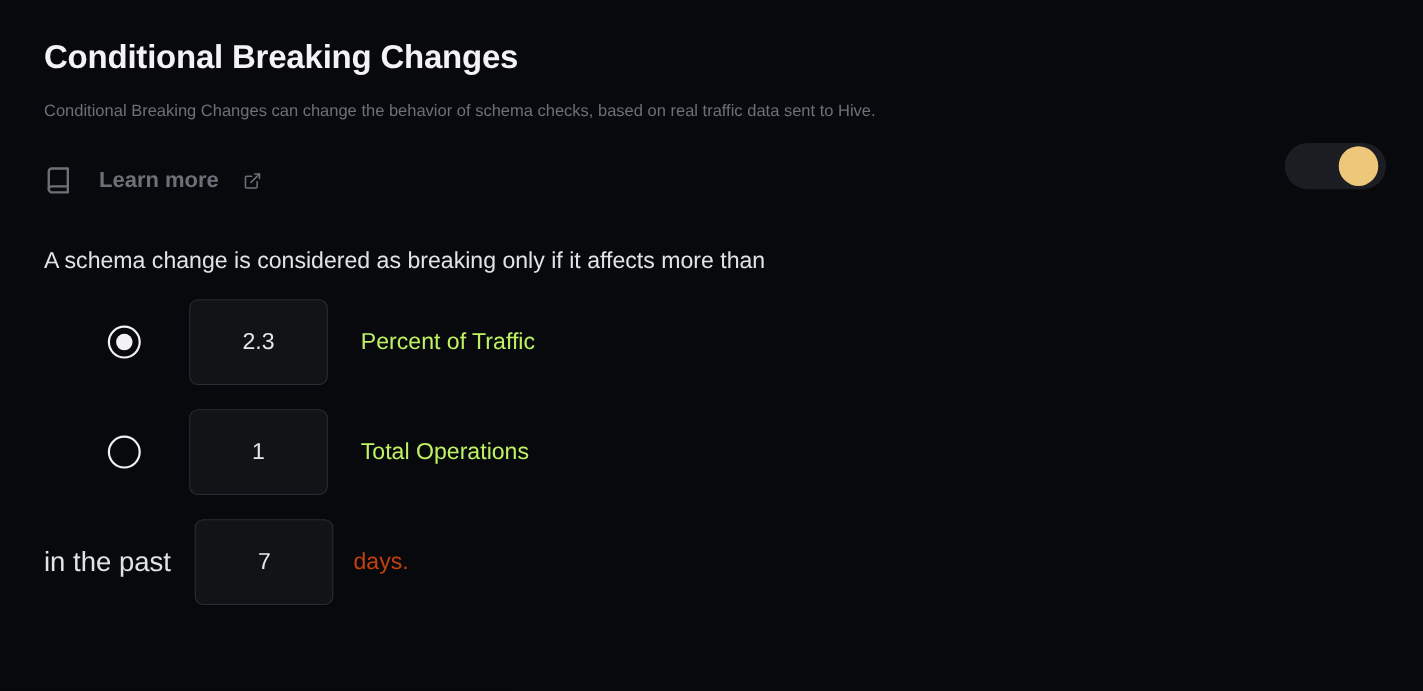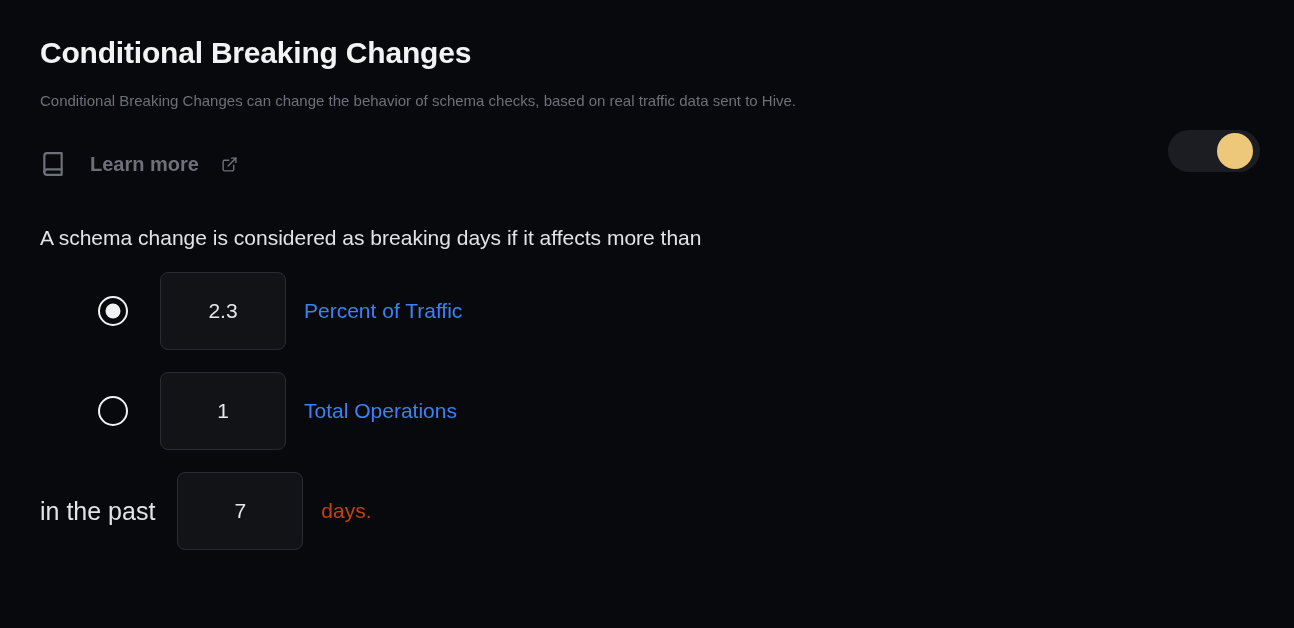--- a/index.html
+++ b/index.html
@@ -98,21 +98,21 @@
     margin-top: 48px;
     font-size: 21px;
     color: #e2e3e6;
     line-height: 1.2;
   }
 
   .option-row {
     display: flex;
     align-items: center;
     margin-top: 22px;
-    gap: 0;
+    gap: 12px;
   }
 
   .radio {
     width: 30px;
     height: 30px;
     border-radius: 50%;
     border: 2px solid #f2f2f4;
     box-sizing: border-box;
     margin-left: 58px;
     margin-right: 32px;
@@ -143,21 +143,21 @@
     border-radius: 8px;
     color: #e6e7ea;
     font-family: "Liberation Sans", sans-serif;
     font-size: 21px;
     text-align: center;
     outline: none;
   }
 
   .option-label {
     font-size: 21px;
-    color: #3b82f6;
+    color: #bef264;
     margin-left: 18px;
   }
 
   .past-row {
     display: flex;
     align-items: center;
     margin-top: 22px;
   }
   .past-text {
     font-size: 25px;
@@ -193,21 +193,21 @@
         <polyline points="15 3 21 3 21 9"></polyline>
         <line x1="10" y1="14" x2="21" y2="3"></line>
       </svg>
     </span>
   </div>
 
   <button class="toggle">
     <span class="knob"></span>
   </button>
 
-  <div class="statement">A schema change is considered as breaking days if it affects more than</div>
+  <div class="statement">A schema change is considered as breaking only if it affects more than</div>
 
   <div class="option-row">
     <button class="radio checked"></button>
     <input class="num-input" type="text" value="2.3" style="">
     <span class="option-label">Percent of Traffic</span>
   </div>
 
   <div class="option-row">
     <button class="radio"></button>
     <input class="num-input" type="text" value="1" style="">

